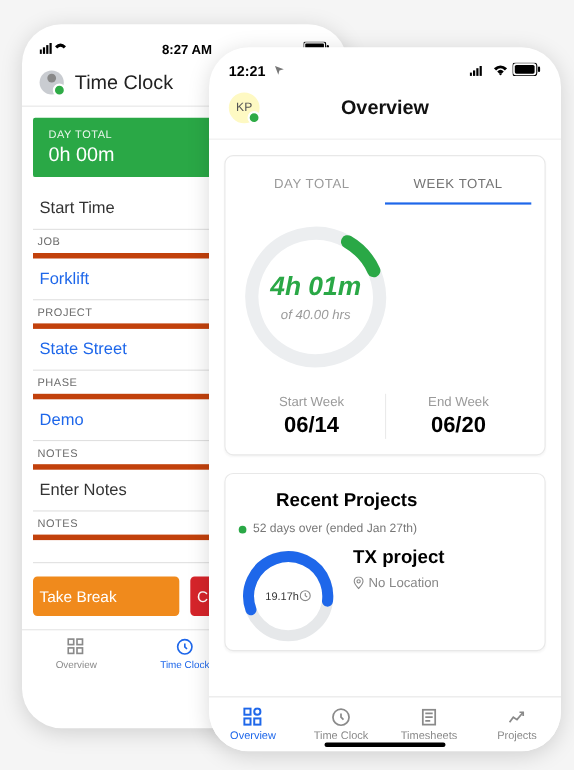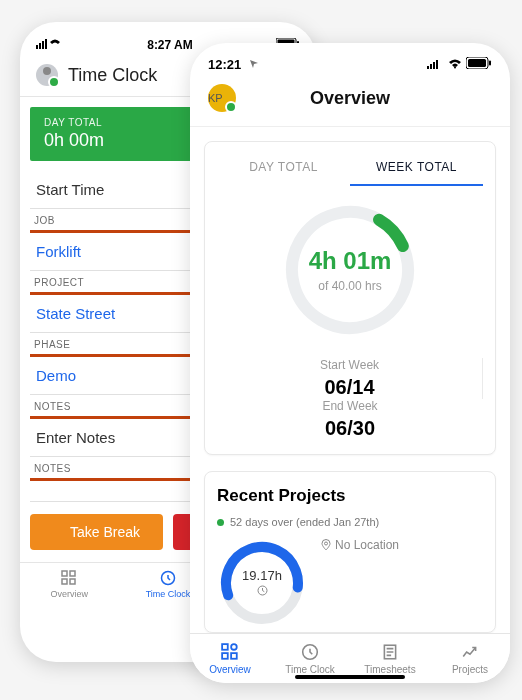--- a/index.html
+++ b/index.html
@@ -16,69 +16,69 @@
   .avatar-dot { width:22px; height:22px; border-radius:50%; background:#c9ccd1; position:relative; }
   .avatar-dot::before { content:""; position:absolute; top:3px; left:50%; transform:translateX(-50%); width:8px; height:8px; border-radius:50%; background:#888; }
   .avatar-dot::after  { content:""; position:absolute; bottom:-2px; right:-2px; width:8px; height:8px; border-radius:50%; background:#2eab46; border:2px solid #fff; }
   .hdr-a .title { font-size:18px; font-weight:500; color:#222; }
 
   .totalbar { background:#2aa846; color:#fff; padding:10px 14px; margin:10px; border-radius:2px; }
   .totalbar .lbl { font-size:10px; letter-spacing:0.5px; opacity:0.9; }
   .totalbar .val { font-size:18px; font-weight:500; margin-top:2px; }
 
   .field { margin:0 10px; }
-  .field-head { font-size:10px; letter-spacing:0.5px; color:#6b6b6b; padding:6px 4px 4px 4px; border-bottom:3px solid #c2410c; }
+  .field-head { font-size:10px; letter-spacing:0.5px; color:#6b6b6b; padding:6px 4px 4px 4px; border-bottom:5px solid #c2410c; }
   .field-val  { font-size:15px; padding:10px 6px; border-bottom:1px solid #e0e0e0; }
   .field-val.blue { color:#1e67ea; }
   .field-val.input { color:#333; }
 
   .actions-a { display:flex; gap:10px; padding:12px 10px; }
-  .btn { flex:1; text-align:right; padding:10px 23px; border-radius:4px; color:#fff; font-size:14px; font-weight:500; cursor:pointer; }
+  .btn { flex:1; text-align:left; padding:10px 6px; border-radius:4px; color:#fff; font-size:14px; font-weight:500; cursor:pointer; }
   .btn.orange { background:#f08a1c; }
   .btn.red    { background:#d6242a; }
 
   .tabbar-a { display:flex; border-top:1px solid #e5e5e5; padding:6px 0 12px 0; }
   .tabbar-a .tab { flex:1; text-align:center; font-size:9px; color:#8a8a8a; }
   .tabbar-a .tab.active { color:#1e67ea; }
   .tabbar-a .ico { height:18px; display:flex; align-items:center; justify-content:center; margin-bottom:2px; }
 
   
   .phone-b { left: 190px; top: 43px; width: 320px; height: 640px; z-index: 2; background:#fff; }
   .statusbar-b { display:flex; align-items:center; justify-content:space-between; padding: 14px 18px 6px 18px; font-size:13px; font-weight:600; }
   .statusbar-b .left { position:relative; }
   .statusbar-b .left svg { margin-left:4px; }
   .hdr-b { display:flex; align-items:center; padding: 6px 18px 14px 18px; border-bottom:1px solid #eee; }
-  .avatar-kp { width:28px; height:28px; border-radius:50%; background:#eab308; color:#555; font-size:11px; font-weight:500; display:flex; align-items:center; position:relative; }
+  .avatar-kp { width:28px; height:28px; border-radius:50%; background:#fef9c3; color:#555; font-size:11px; font-weight:500; display:flex; align-items:center; justify-content:center; position:relative; }
   .avatar-kp::after { content:""; position:absolute; bottom:-1px; right:-1px; width:8px; height:8px; border-radius:50%; background:#2eab46; border:2px solid #fff; }
   .hdr-b .title { flex:1; text-align:center; font-size:18px; font-weight:600; color:#111; margin-left:-28px; }
 
   .card { margin:14px 14px 0 14px; background:#fff; border:1px solid #e8e8e8; border-radius:8px; padding:14px 12px; box-shadow:0 1px 2px rgba(0,0,0,0.04); }
   .week-tabs { display:flex; }
   .week-tabs .t { flex:1; text-align:center; font-size:12px; letter-spacing:0.5px; color:#9a9a9a; padding:4px 0 10px 0; border-bottom:2px solid transparent; cursor:pointer; }
-  .week-tabs .t.active { color:#0f172a; border-bottom-color:#1e67ea; font-weight:500; }
-
-  .ring-wrap { display:flex; flex-direction:column; align-items:center; padding:14px 0 6px 0; }
+  .week-tabs .t.active { color:#737373; border-bottom-color:#1e67ea; font-weight:500; }
+
+  .ring-wrap { display:flex; flex-direction:column; padding:14px 0 6px 0;font-style:italic; }
   .ring { position:relative; width:140px; height:140px; }
   .ring svg { transform: rotate(-60deg); }
   .ring-center { position:absolute; inset:0; display:flex; flex-direction:column; align-items:center; justify-content:center; }
   .ring-center .big { color:#2aa846; font-size:24px; font-weight:700; }
   .ring-center .sub { color:#9a9a9a; font-size:12px; margin-top:4px; }
 
-  .week-meta { display:flex; margin-top:12px;flex-direction:column; }
+  .week-meta { display:flex; margin-top:12px; }
   .week-meta .col { flex:1; text-align:center; }
   .week-meta .col:first-child { border-right:1px solid #eaeaea; }
   .week-meta .lbl { color:#9a9a9a; font-size:12px; }
   .week-meta .val { font-weight:700; font-size:20px; margin-top:4px; }
 
-  .rp-head { font-size:17px; font-weight:700; margin-bottom:10px; }
+  .rp-head { font-size:17px; font-weight:700; margin-bottom:10px;margin-left:34px; }
   .rp-meta { font-size:11px; color:#777; margin-bottom:10px; display:flex; align-items:center; gap:6px; }
   .rp-meta .dot { width:7px; height:7px; border-radius:50%; background:#2aa846; display:inline-block; }
   .rp-body { display:flex; gap:14px; }
   .mini-ring { width:90px; height:90px; position:relative; flex-shrink:0; }
-  .mini-ring .ctr { position:absolute; inset:0; display:flex; flex-direction:column; align-items:center; justify-content:center; font-size:13px; color:#333; }
+  .mini-ring .ctr { position:absolute; inset:0; display:flex; align-items:center; justify-content:center; font-size:10px; color:#333; }
   .mini-ring .ctr .ic { font-size:12px; color:#888; margin-top:2px; }
   .rp-info .name { font-weight:700; font-size:17px; margin-bottom:6px; }
   .rp-info .loc  { font-size:12px; color:#888; display:flex; align-items:center; gap:4px; }
 
   .tabbar-b { position:absolute; left:0; right:0; bottom:0; display:flex; border-top:1px solid #e5e5e5; padding:8px 0 8px 0; background:#fff; }
   .tabbar-b .tab { flex:1; text-align:center; font-size:10px; color:#8a8a8a; }
   .tabbar-b .tab.active { color:#1e67ea; }
   .tabbar-b .ico { height:20px; display:flex; align-items:center; justify-content:center; margin-bottom:2px; }
   .home-ind { position:absolute; bottom:4px; left:50%; transform:translateX(-50%); width:110px; height:4px; background:#000; border-radius:3px; }
 </style>
@@ -231,21 +231,21 @@
           </div>
         </div>
       </div>
       <div class="week-meta">
         <div class="col">
           <div class="lbl">Start Week</div>
           <div class="val">06/14</div>
         </div>
         <div class="col">
           <div class="lbl">End Week</div>
-          <div class="val">06/30</div>
+          <div class="val">06/20</div>
         </div>
       </div>
     </div>
 
     <div class="card" style="margin-top:16px; padding-bottom:4px;">
       <div class="rp-head">Recent Projects</div>
       <div class="rp-meta">
         <span class="dot"></span>
         <span>52 days over (ended Jan 27th)</span>
       </div>
@@ -259,20 +259,21 @@
             <span>19.17h</span>
             <span class="ic">
               <svg width="11" height="11" viewBox="0 0 11 11" fill="none" stroke="#888" stroke-width="1">
                   <circle cx="5.5" cy="5.5" r="4.5"></circle>
                   <path d="M5.5 3v2.5l1.8 1.2"></path>
                 </svg>
             </span>
           </div>
         </div>
         <div class="rp-info">
+          <div class="name">TX  project</div>
           <div class="loc">
             <svg width="10" height="12" viewBox="0 0 10 12" fill="none" stroke="#888" stroke-width="1">
                 <path d="M5 11 C5 11 9 7 9 4.5 A4 4 0 1 0 1 4.5 C1 7 5 11 5 11 Z"></path>
                 <circle cx="5" cy="4.5" r="1.5"></circle>
               </svg>
             <span>No Location</span>
           </div>
         </div>
       </div>
     </div>

